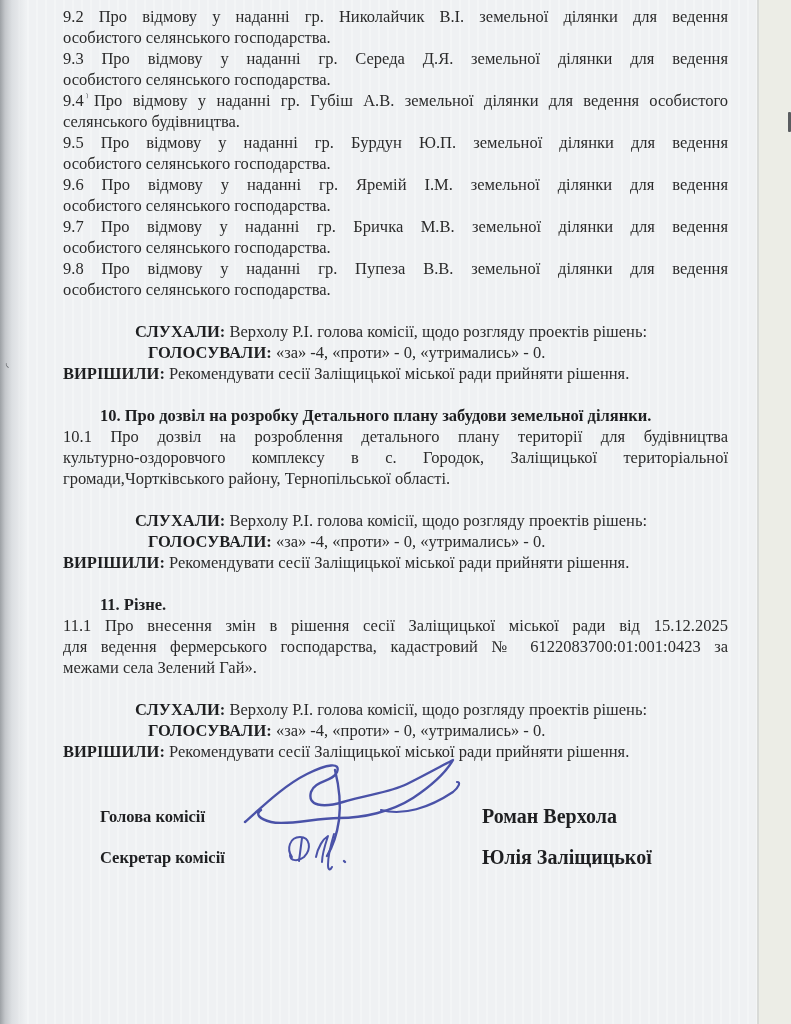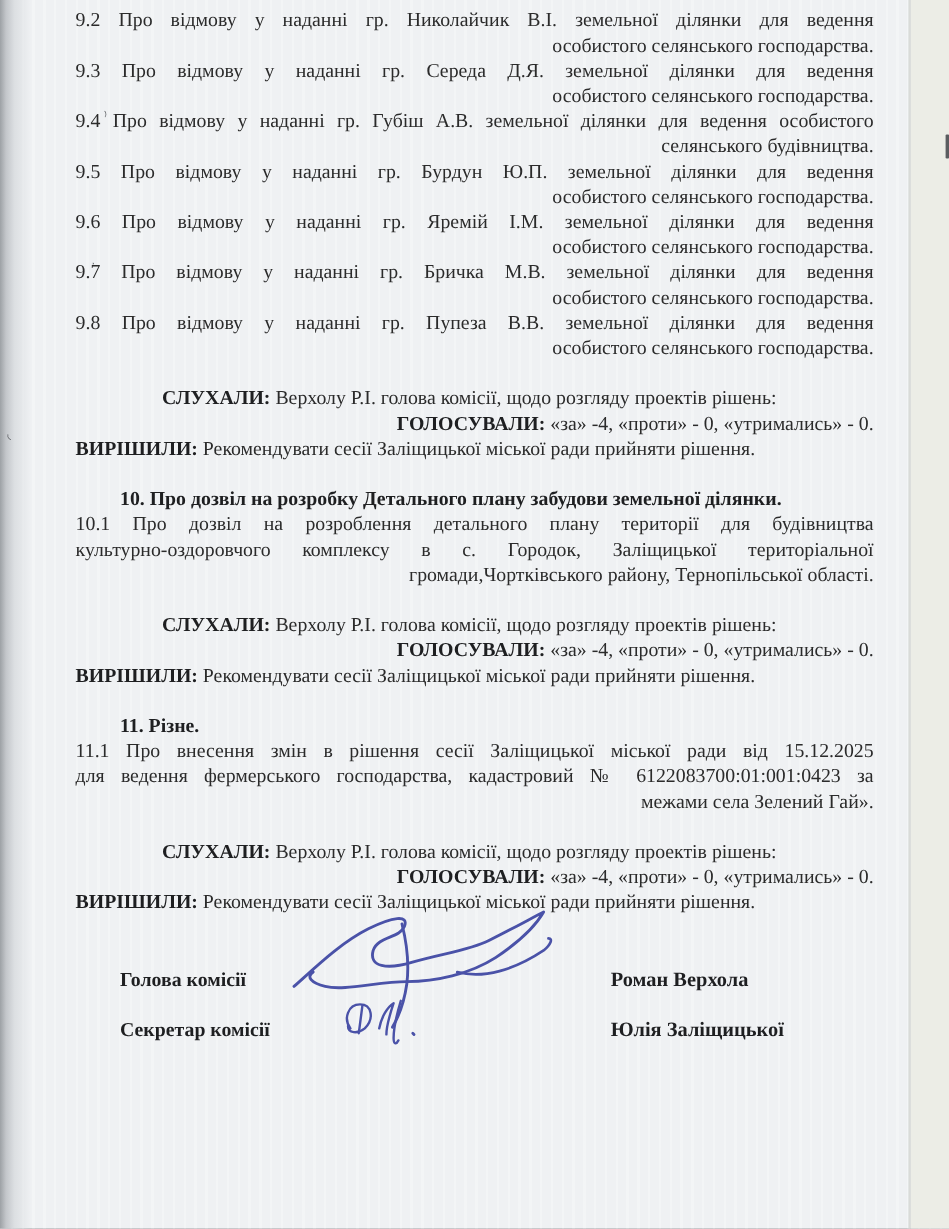--- a/index.html
+++ b/index.html
@@ -35,36 +35,36 @@
   .margin-speck{
     position:absolute;color:#55585c;font-size:10px;z-index:4;line-height:1;
   }
   .content{
     position:absolute;left:63px;top:6px;width:665px;z-index:5;
   }
   .line{
     font-size:16.5px;line-height:21px;white-space:normal;
   }
   .jline{ text-align:justify; text-align-last:justify; }
-  .lline{ text-align:right; }
+  .lline{ text-align:left; }
   .votes{ margin:21px 0; }
   .votes .v1{ padding-left:72px; }
-  .votes .v2{ padding-left:85px;text-align:right; }
+  .votes .v2{ padding-left:85px; }
   .votes .v3{ padding-left:0; }
   .votes b, .heading, .role-label, .sig-name{ color:#1e1f21;font-family:Liberation Serif, serif; }
   .heading{
     font-weight:bold;font-size:16.5px;line-height:21px;text-indent:37px;
   }
   .sig-section{ margin-top:34px; }
   .sig-row{ position:relative;height:41px; }
   .role-label{
     position:absolute;left:37px;top:10px;font-weight:bold;font-size:16.5px;line-height:21px;
   }
   .sig-name{
-    position:absolute;left:446px;top:10px;font-weight:bold;font-size:17px;line-height:21px;
+    position:absolute;left:419px;top:10px;font-weight:bold;font-size:20px;line-height:21px;
   }
   .pen{ position:absolute;pointer-events:none; }
   .pen path{ fill:none;stroke-linecap:round;stroke-linejoin:round; }
   .sig-big{ left:168px;top:-44px;width:240px;height:106px;z-index:6; }
   .sig-small{ left:215px;top:-8px;width:92px;height:50px;z-index:6; }
 </style>
 </head>
 <body>
 
 <div class="page" style="color: rgb(43, 43, 43); background: rgb(239, 241, 243);">

